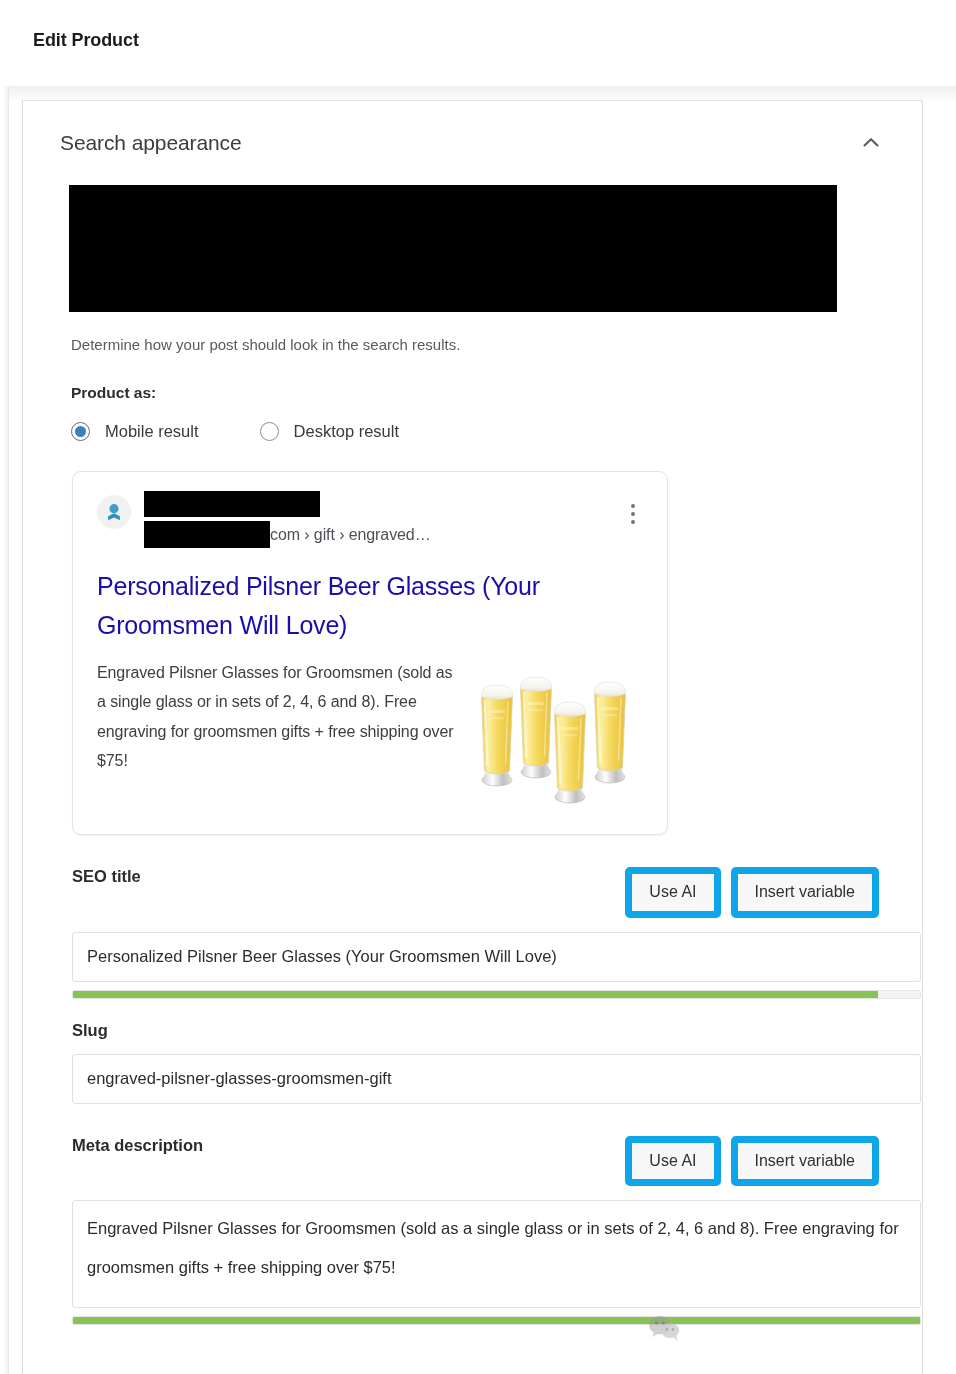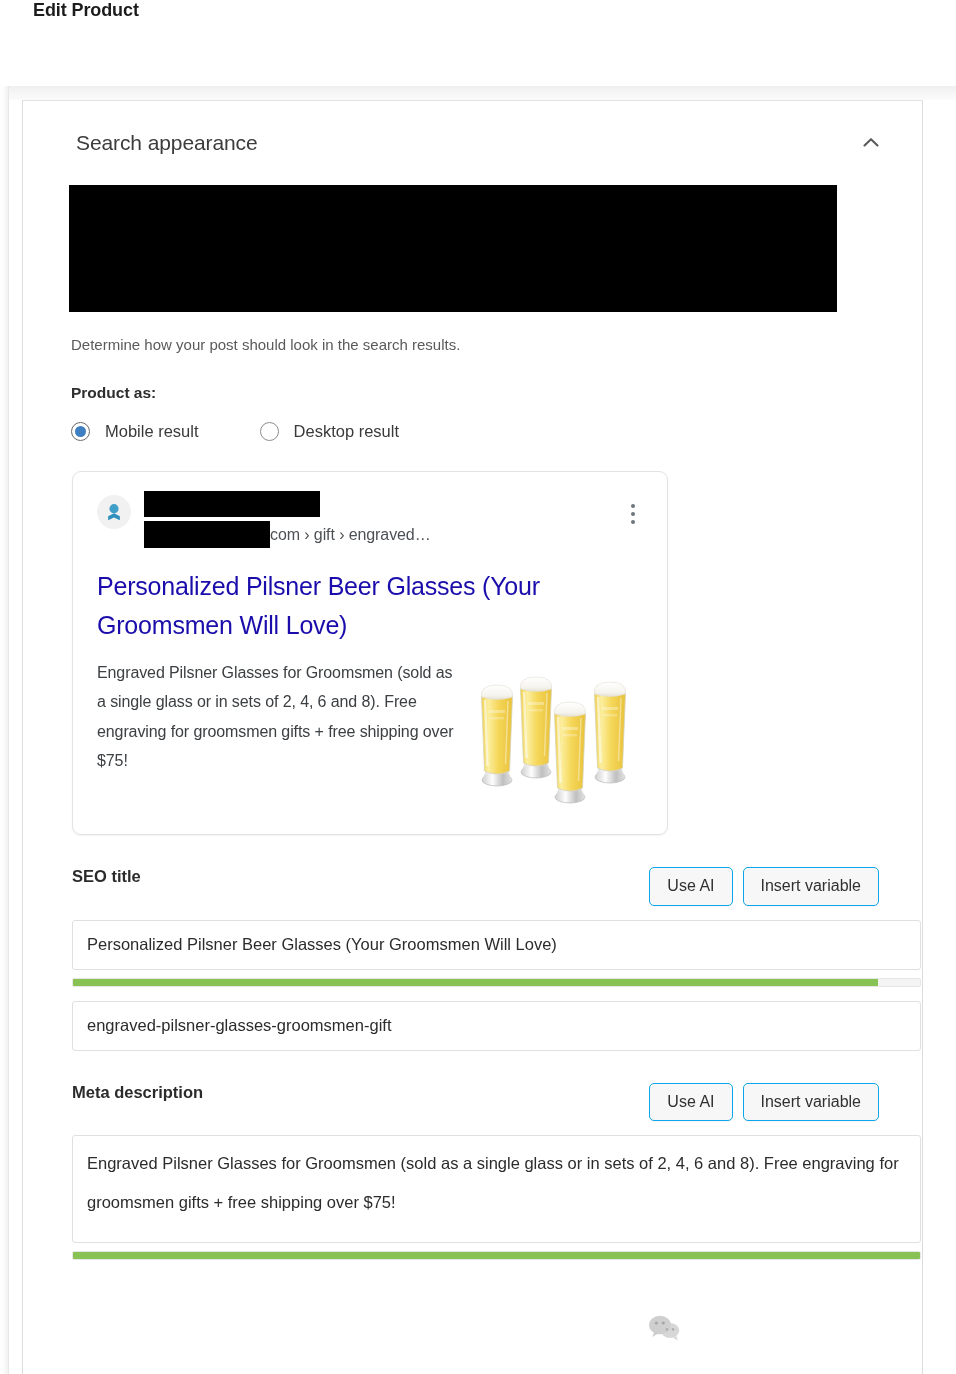--- a/index.html
+++ b/index.html
@@ -17,20 +17,21 @@
     overflow: hidden;
   }
 
   
   .topbar {
     position: absolute;
     left: 0; top: 0;
     width: 956px; height: 80px;
     background: #ffffff;
     display: flex;
+    align-items: center;
   }
   .topbar-title {
     margin-left: 33px;
     font-size: 18px;
     font-weight: 700;
     color: #1c1c1c;
     letter-spacing: -0.1px;
   }
 
   
@@ -69,21 +70,21 @@
 
   
   .card-header {
     height: 84px;
     display: flex;
     align-items: center;
     justify-content: space-between;
     padding: 0 34px 0 37px;
   }
   .card-header h2 {
-    margin: 16px;
+    margin: 0;
     font-size: 21px;
     font-weight: 400;
     color: #3c3c3c;
     letter-spacing: -0.1px;
     text-align: center;
   }
   .chevron-btn {
     width: 34px; height: 34px;
     display: flex; align-items: center; justify-content: center;
     background: transparent; border: none;
@@ -253,21 +254,21 @@
     font-size: 16.5px;
     font-weight: 700;
     color: #2b2b2b;
   }
   .field-actions { display: flex; gap: 10px; }
   .pill-btn {
     font-family: "Liberation Sans", sans-serif;
     font-size: 16px;
     color: #303030;
     background: #f7f7f7;
-    border: 1px solid #0ea5e9;
+    border: 7px solid #0ea5e9;
     border-radius: 5px;
     padding: 9px 17px 10px;
     cursor: pointer;
     line-height: 1.1;
     box-shadow: 0 1px 0 rgba(0,0,0,.03);
   }
 
   .text-input {
     display: block;
     margin: 14px 0 0 25px;
@@ -468,20 +469,21 @@
         <span class="field-actions">
           <button class="pill-btn">Use AI</button>
           <button class="pill-btn">Insert variable</button>
         </span>
       </div>
       <input class="text-input" type="text" value="Personalized Pilsner Beer Glasses (Your Groomsmen Will Love)" style="">
       <div class="meter">
         <div class="meter-fill" style="width: 95%;"></div>
       </div>
 
+      <div class="slug-label">Slug</div>
       <input class="text-input" type="text" value="engraved-pilsner-glasses-groomsmen-gift" style="">
 
       <div class="field-head">
         <span class="field-label">Meta description</span>
         <span class="field-actions">
           <button class="pill-btn">Use AI</button>
           <button class="pill-btn">Insert variable</button>
         </span>
       </div>
       <textarea class="text-area" style="">Engraved Pilsner Glasses for Groomsmen (sold as a single glass or in sets of 2, 4, 6 and 8). Free engraving for groomsmen gifts + free shipping over $75!</textarea>

